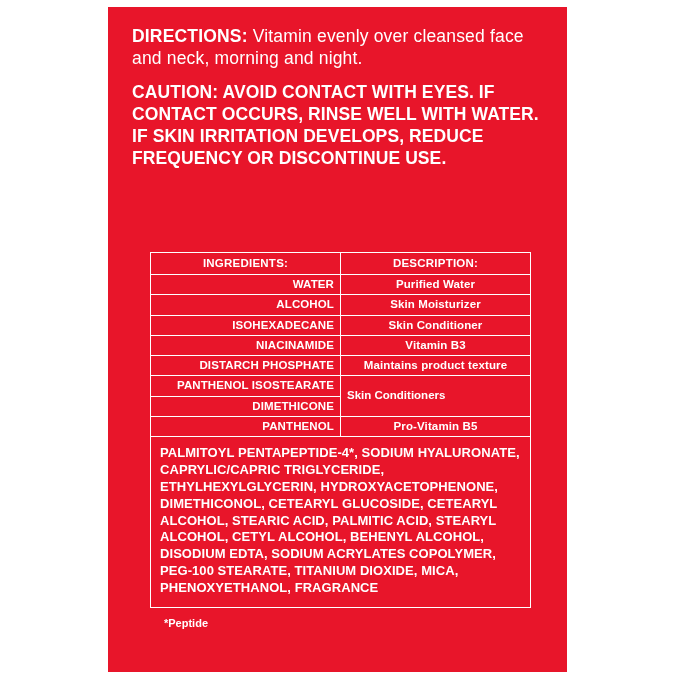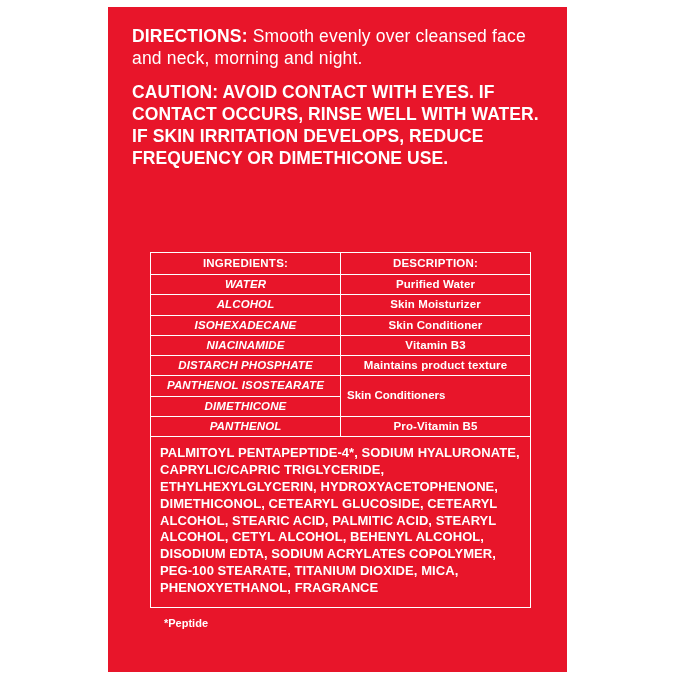--- a/index.html
+++ b/index.html
@@ -75,24 +75,23 @@
     vertical-align: middle;
     line-height: 1.15;
   }
   table.ingredients th {
     text-align: center;
     font-weight: bold;
     letter-spacing: 0.02em;
     padding: 4px 6px;
   }
   td.ing-name {
-    text-align: center;
+    text-align: right;
     width: 188px;
     letter-spacing: 0.01em;
-    font-style: italic;
   }
   td.ing-desc {
     text-align: center;
     letter-spacing: 0.01em;
   }
   td.ing-desc-merged {
     text-align: left;
     vertical-align: middle;
   }
   .full-list {
@@ -112,25 +111,25 @@
     font-weight: bold;
   }
 </style>
 </head>
 <body>
 
 <div class="label-panel">
   <div class="inner">
 
     <div class="directions-block">
-      <span class="heading">DIRECTIONS:</span><span class="directions-body"> Smooth evenly over cleansed face and neck, morning and night.</span>
+      <span class="heading">DIRECTIONS:</span><span class="directions-body"> Vitamin evenly over cleansed face and neck, morning and night.</span>
     </div>
 
     <div class="caution-block">
-      <span class="heading">CAUTION:</span><span class="caution-body"> AVOID CONTACT WITH EYES. IF CONTACT OCCURS, RINSE WELL WITH WATER. IF SKIN IRRITATION DEVELOPS, REDUCE FREQUENCY OR DIMETHICONE USE.</span>
+      <span class="heading">CAUTION:</span><span class="caution-body"> AVOID CONTACT WITH EYES. IF CONTACT OCCURS, RINSE WELL WITH WATER. IF SKIN IRRITATION DEVELOPS, REDUCE FREQUENCY OR DISCONTINUE USE.</span>
     </div>
 
   </div>
 
   <div class="table-wrap">
     <table class="ingredients">
       <thead>
         <tr>
           <th class="ing-name-head">INGREDIENTS:</th>
           <th class="ing-desc-head">DESCRIPTION:</th>

